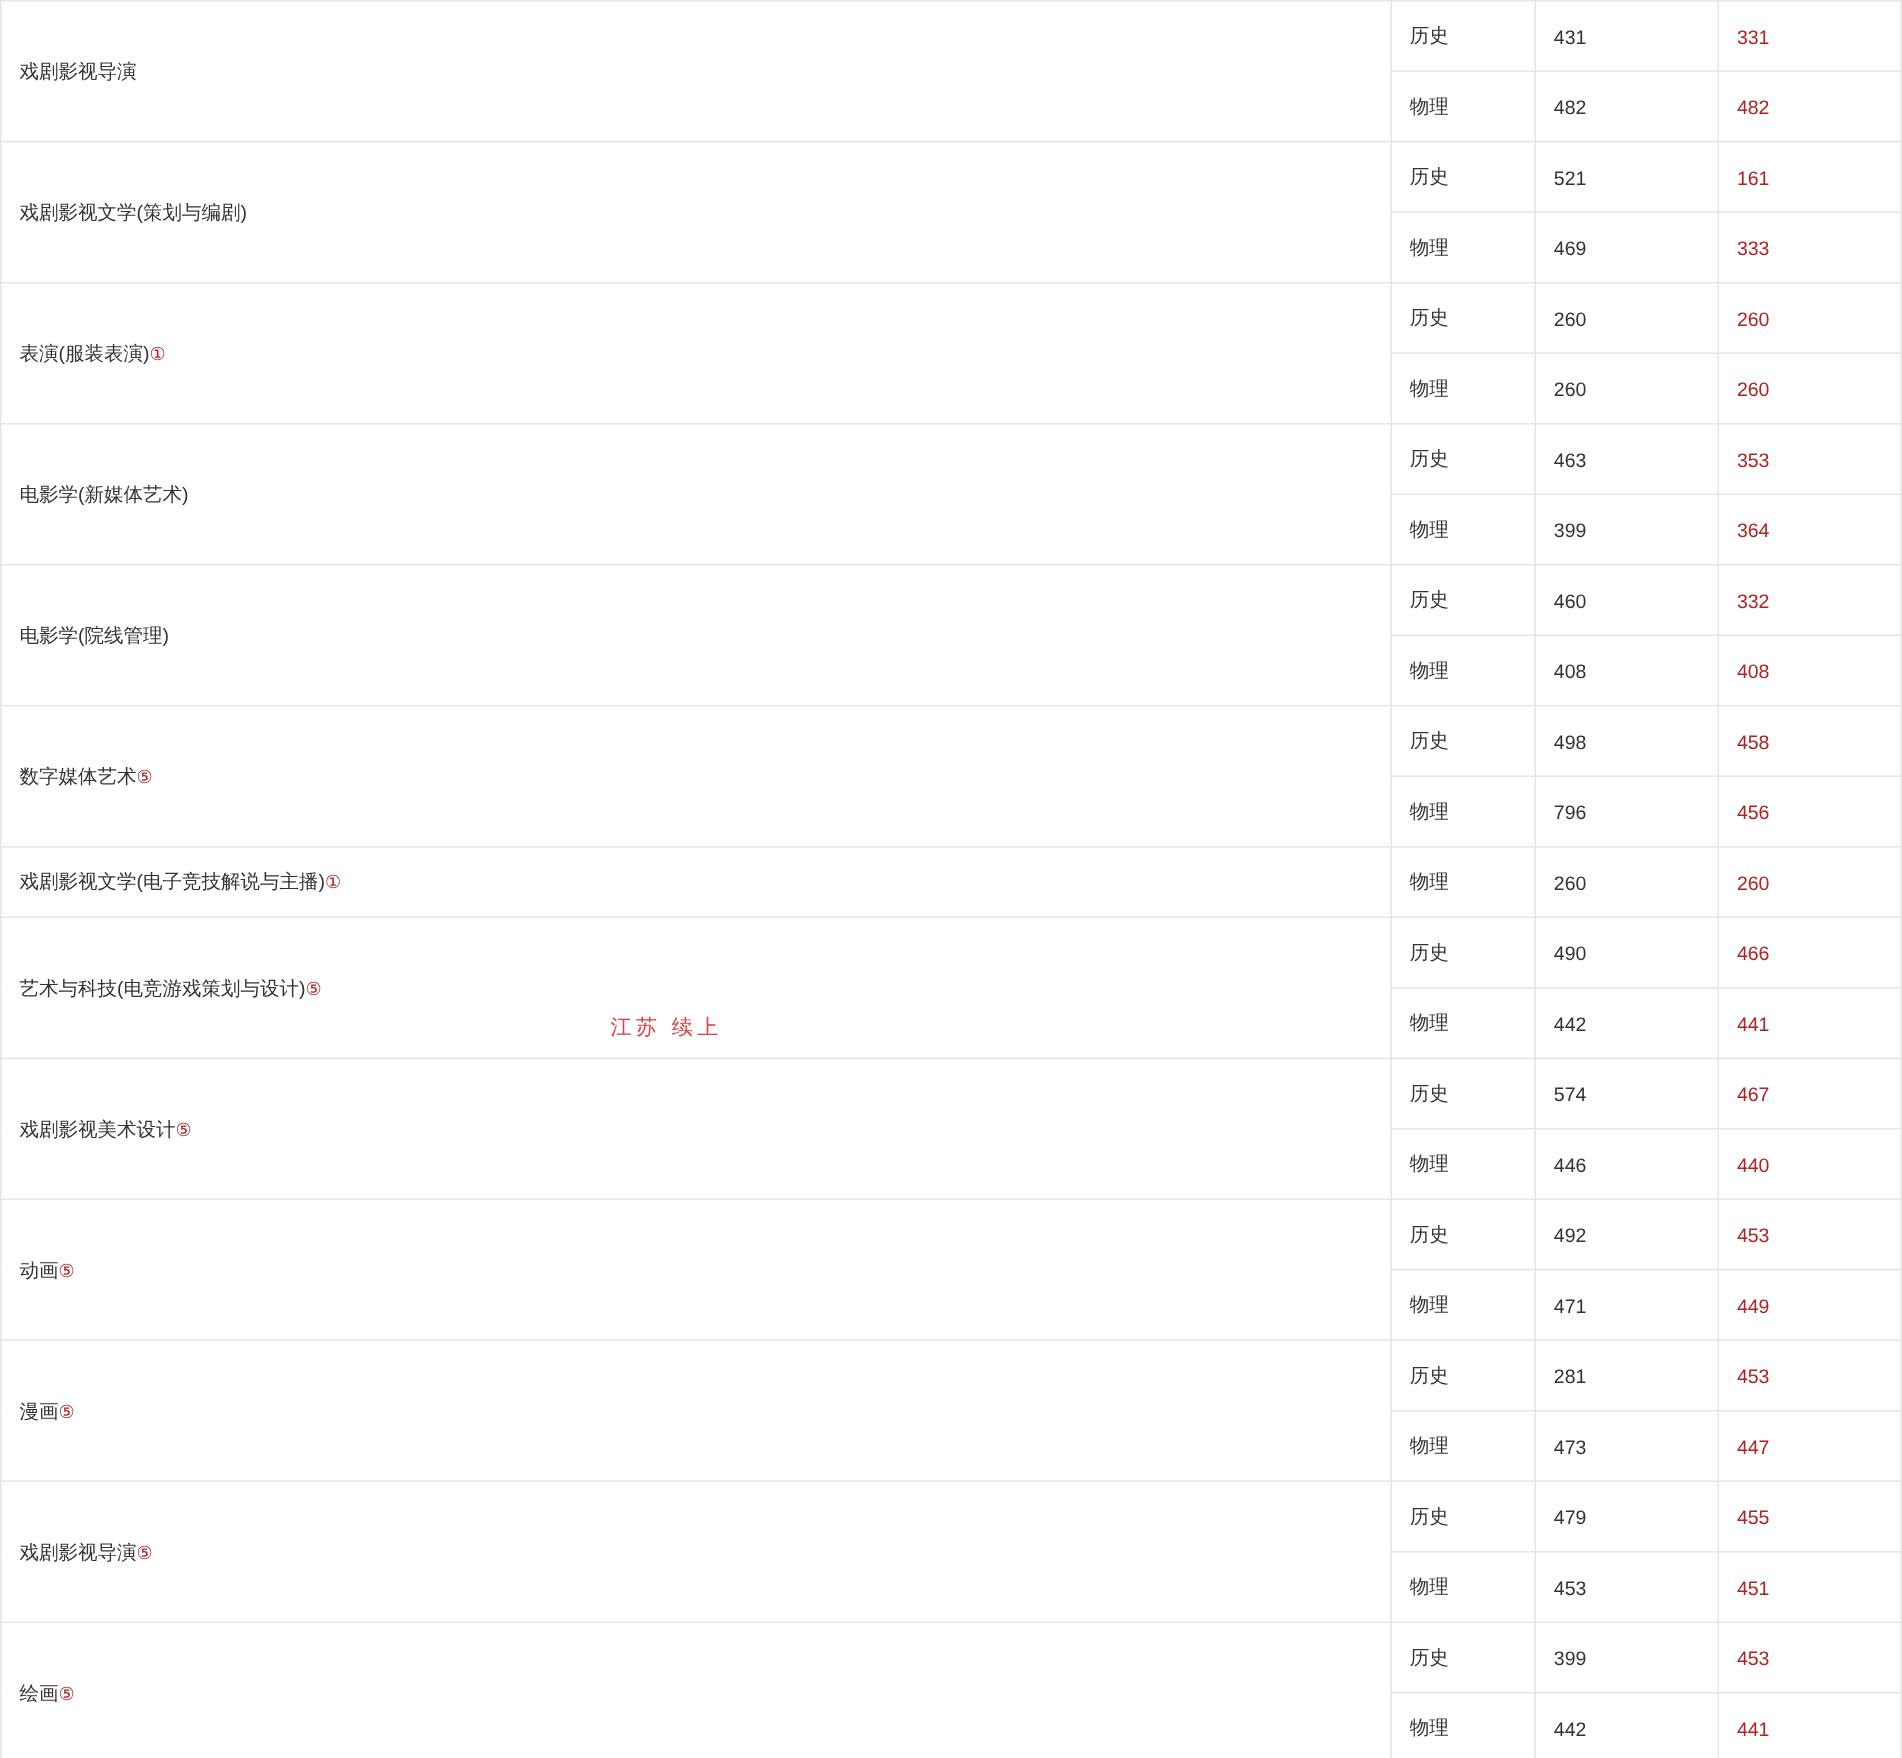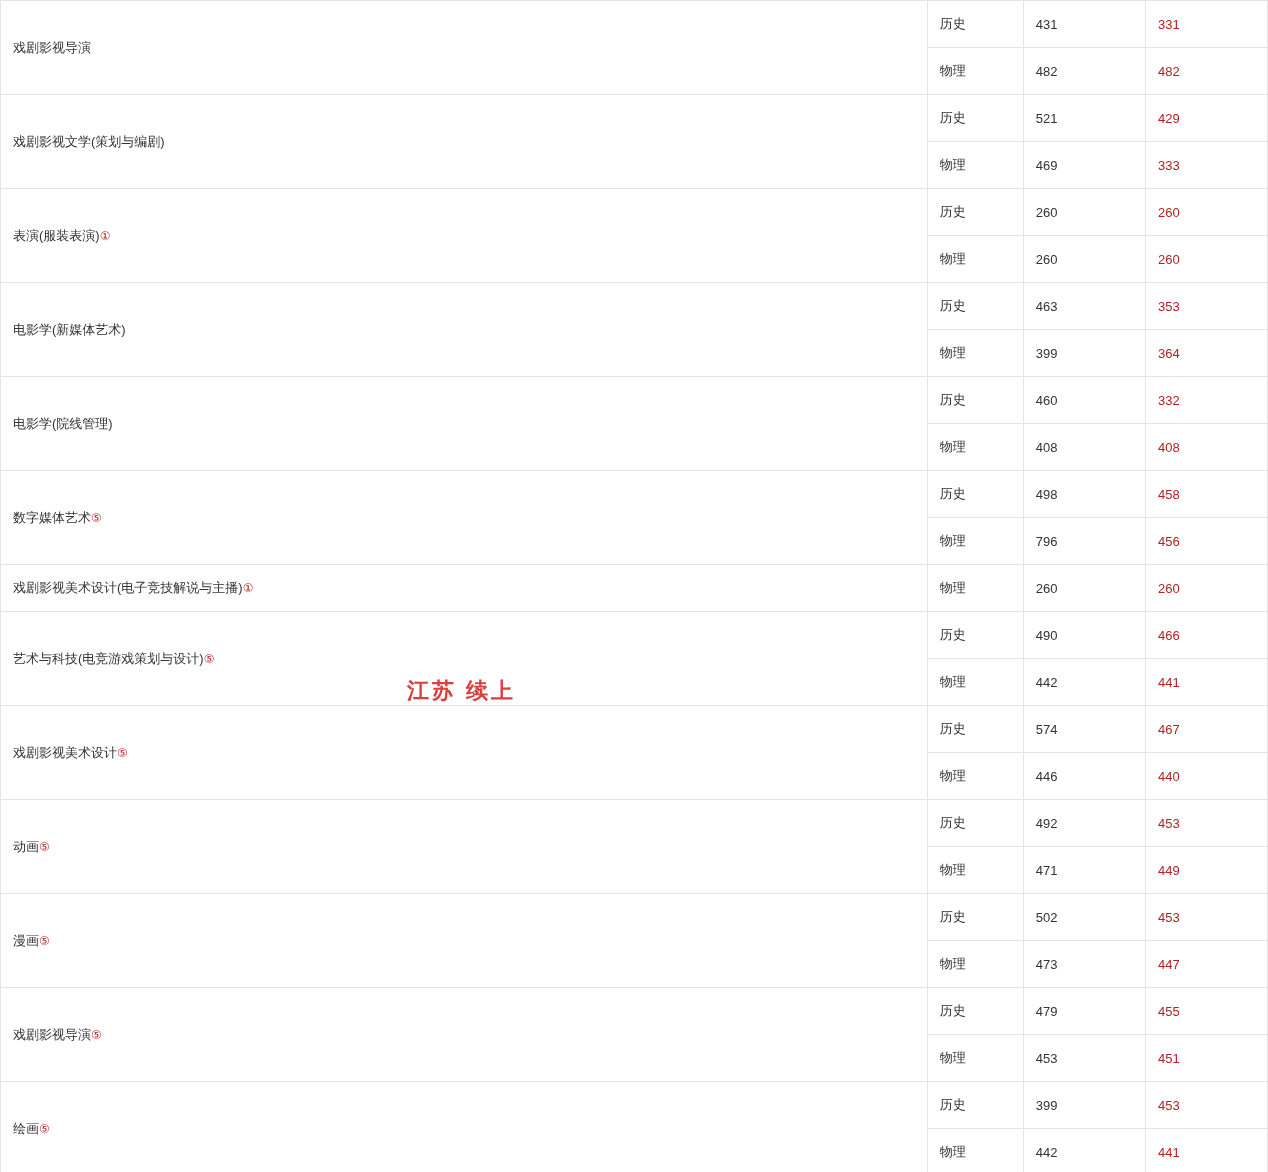--- a/index.html
+++ b/index.html
@@ -33,23 +33,23 @@
     }
     .circled {
       color: #b22222;
       font-size: 12px;
     }
     .overlay {
       position: absolute;
       left: 407px;
       top: 676px;
       color: #d94040;
-      font-size: 22px;
+      font-size: 14px;
       letter-spacing: 3px;
-      font-weight: 700;
+      font-weight: 400;
       pointer-events: none;
     }
     .wrap { position: relative; }
   </style>
 </head>
 <body>
 
 <div class="wrap">
   <table>
     <colgroup>
@@ -67,21 +67,21 @@
         </tr>
         <tr>
           <td>物理</td>
           <td>482</td>
           <td class="red-num">482</td>
         </tr>
         <tr>
           <td rowspan="2"><span>戏剧影视文学(策划与编剧)</span></td>
           <td>历史</td>
           <td>521</td>
-          <td class="red-num">429</td>
+          <td class="red-num">161</td>
         </tr>
         <tr>
           <td>物理</td>
           <td>469</td>
           <td class="red-num">333</td>
         </tr>
         <tr>
           <td rowspan="2"><span>表演(服装表演)</span><span class="circled">①</span></td>
           <td>历史</td>
           <td>260</td>
@@ -119,21 +119,21 @@
           <td>历史</td>
           <td>498</td>
           <td class="red-num">458</td>
         </tr>
         <tr>
           <td>物理</td>
           <td>796</td>
           <td class="red-num">456</td>
         </tr>
         <tr>
-          <td rowspan="1"><span>戏剧影视美术设计(电子竞技解说与主播)</span><span class="circled">①</span></td>
+          <td rowspan="1"><span>戏剧影视文学(电子竞技解说与主播)</span><span class="circled">①</span></td>
           <td>物理</td>
           <td>260</td>
           <td class="red-num">260</td>
         </tr>
         <tr>
           <td rowspan="2"><span>艺术与科技(电竞游戏策划与设计)</span><span class="circled">⑤</span></td>
           <td>历史</td>
           <td>490</td>
           <td class="red-num">466</td>
         </tr>
@@ -160,21 +160,21 @@
           <td class="red-num">453</td>
         </tr>
         <tr>
           <td>物理</td>
           <td>471</td>
           <td class="red-num">449</td>
         </tr>
         <tr>
           <td rowspan="2"><span>漫画</span><span class="circled">⑤</span></td>
           <td>历史</td>
-          <td>502</td>
+          <td>281</td>
           <td class="red-num">453</td>
         </tr>
         <tr>
           <td>物理</td>
           <td>473</td>
           <td class="red-num">447</td>
         </tr>
         <tr>
           <td rowspan="2"><span>戏剧影视导演</span><span class="circled">⑤</span></td>
           <td>历史</td>

